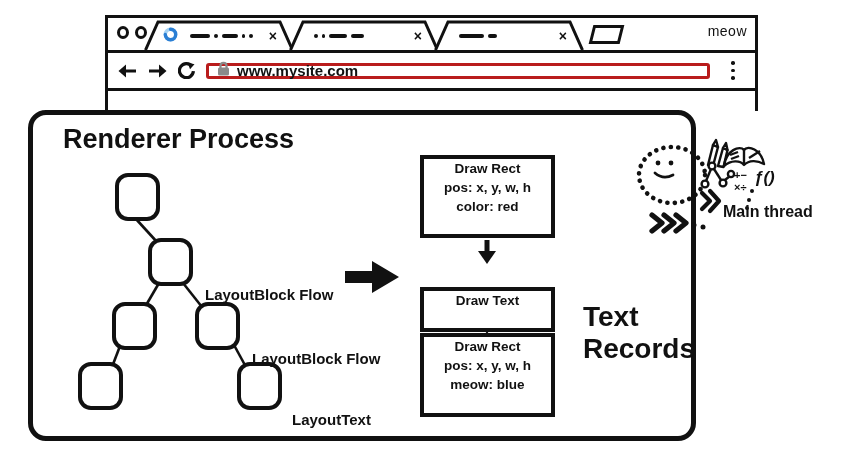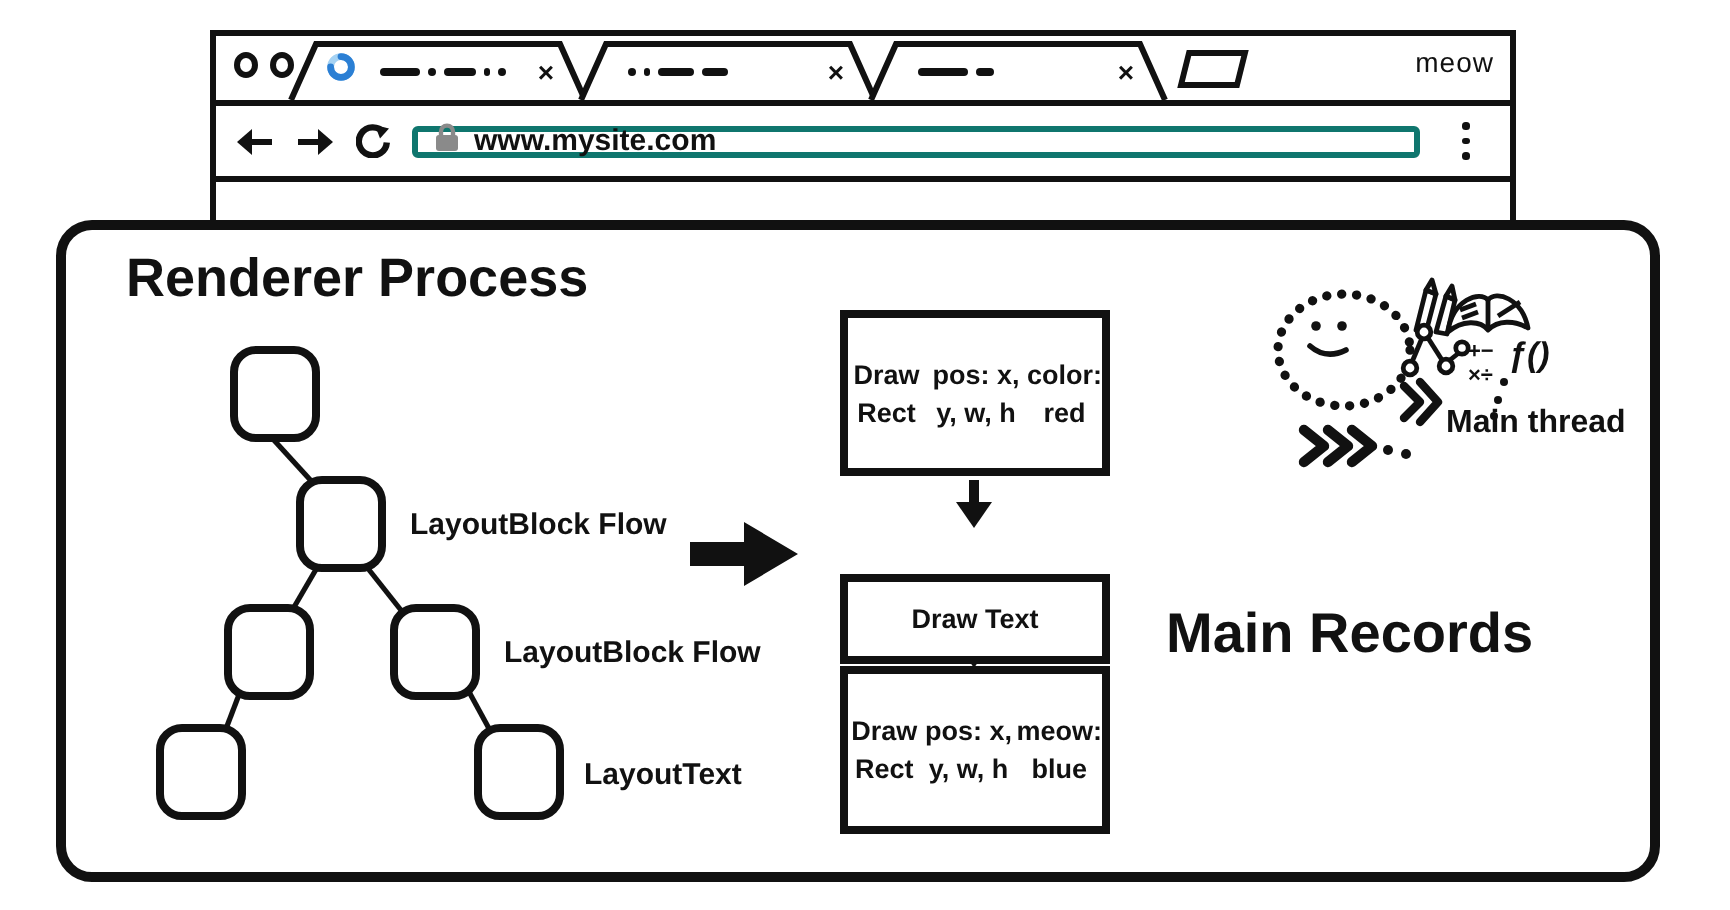--- a/index.html
+++ b/index.html
@@ -19,35 +19,35 @@
   .tab-content { position:absolute; inset:0; display:flex; align-items:center; padding:2px 17px 0 19px; gap:6px; }
   .dashline { flex:1; display:flex; align-items:center; gap:4px; margin:0 6px; }
   .dashline i { display:block; height:3.5px; background:#111; border-radius:2px; }
   .tab-close { font-size:14px; font-weight:900; line-height:1; }
   .newtab { width:31px; height:19px; border:3px solid #111; transform:skewX(-14deg);
             align-self:center; margin-left:12px; margin-bottom:1px; background:#fff; }
   .brand { position:absolute; right:8px; top:5px; font-size:14px; font-weight:400; letter-spacing:.5px; }
 
   .navbar { display:flex; align-items:center; height:38px; border-bottom:3px solid #111; padding:0 10px; gap:11px; }
   .navbtn { display:flex; align-items:center; }
-  .urlbar { flex:1; height:16px; border:3px solid #0f766e; border-radius:3px; background:#fff;
+  .urlbar { flex:1; height:16px; border:3px solid #b91c1c; border-radius:3px; background:#fff;
             display:flex; align-items:center; padding:0 8px; gap:7px; }
   .url { font-size:15px; font-weight:700; }
   .kebab { width:20px; display:flex; flex-direction:column; align-items:center; gap:4px; margin:0 2px; }
   .kebab i { width:3.5px; height:3.5px; background:#111; border-radius:50%; }
 
   
-  .bigbox { position:absolute; left:28px; top:110px; width:802px; height:331px;
+  .bigbox { position:absolute; left:28px; top:110px; width:668px; height:331px;
             border:5px solid #111; border-radius:18px; background:#fff; z-index:2; }
   .rp-title { position:absolute; left:30px; top:9px; font-size:27px; font-weight:700; }
   .overlay { position:absolute; left:0; top:0; pointer-events:none; }
   .tnode { position:absolute; width:45px; height:48px; border:4px solid #111; border-radius:13px; background:#fff; }
-  .nlabel { position:absolute; font-size:15px; font-weight:700; white-space:nowrap; }
+  .nlabel { position:absolute; font-size:15px; font-weight:700; white-space:nowrap;margin-top:32px; }
   .pbox { position:absolute; left:387px; width:135px; border:4px solid #111; background:#fff;
-          display:flex; flex-direction:row; justify-content:center; align-items:center;
+          display:flex; flex-direction:column; justify-content:flex-start; align-items:center;
           font-size:13.5px; font-weight:700; line-height:19px; text-align:center; }
   .pr-title { position:absolute; left:550px; top:186px; font-size:28px; font-weight:700; }
   .doodle { position:absolute; left:595px; top:23px; pointer-events:none; }
   .mt-label { position:absolute; left:690px; top:88px; font-size:16px; font-weight:700; white-space:nowrap; }
 </style>
 </head>
 <body>
 
 <div class="stage">
 
@@ -189,21 +189,21 @@
     </div>
     <div class="pbox" style="top:148px; height:45px;margin-top:24px;">
       <div>Draw Text</div>
     </div>
     <div class="pbox" style="top:218px; height:84px;">
       <div>Draw Rect</div>
       <div>pos: x, y, w, h</div>
       <div>meow: blue</div>
     </div>
 
-    <div class="pr-title">Main Records</div>
+    <div class="pr-title">Text Records</div>
 
     <svg class="doodle" width="212" height="110" viewBox="0 0 212 110">
       <g>
         <ellipse cx="44" cy="37" rx="33" ry="28" fill="none" stroke="#111" stroke-width="4.6" stroke-dasharray="0.1 7.4" stroke-linecap="round"></ellipse>
         <circle cx="30" cy="25" r="2.4" fill="#111"></circle>
         <circle cx="43" cy="25" r="2.4" fill="#111"></circle>
         <path d="M27,35 Q35,42 45,37" fill="none" stroke="#111" stroke-width="2.8" stroke-linecap="round"></path>
       </g>
       <g stroke="#111" stroke-width="2.4" fill="#fff" stroke-linejoin="round">
         <path d="M80,27 L85,7 L90,9 L85,28 Z"></path>

